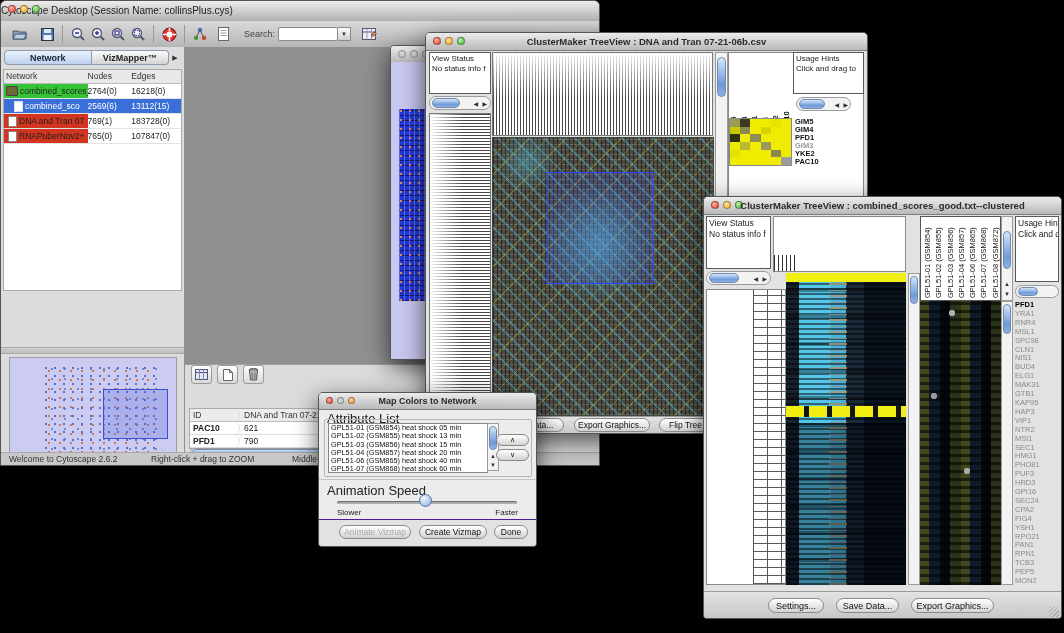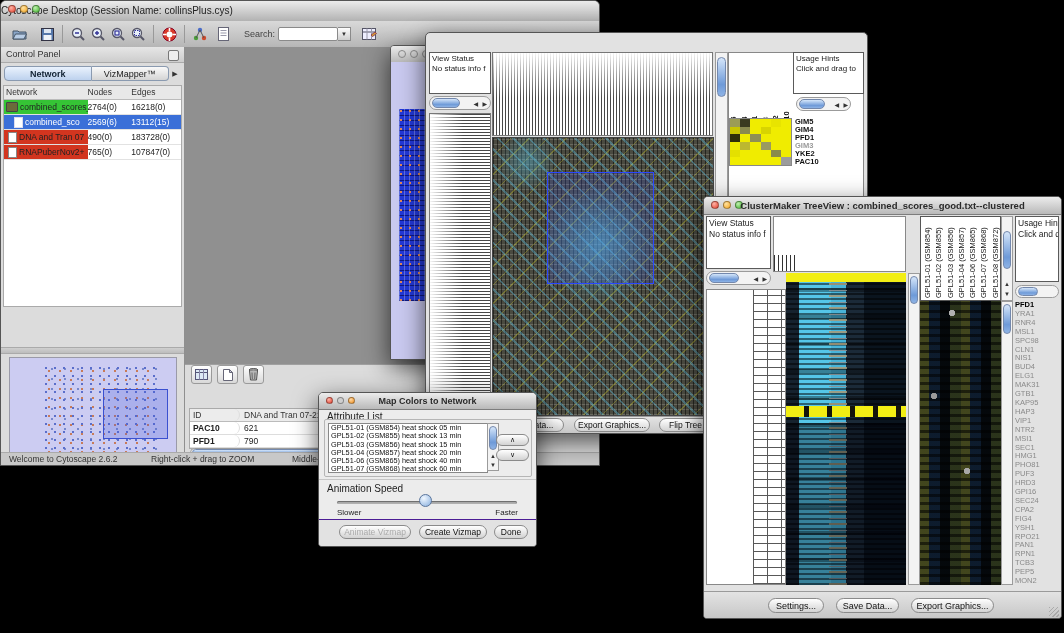--- a/index.html
+++ b/index.html
@@ -94,21 +94,21 @@
   #searchlbl{font-size:9px;color:#444;margin-left:10px;}
   #searchbox{width:58px;height:12px;background:#fff;border:1px solid #8a8a8a;border-radius:2px;margin-left:3px;}
   #searchdrop{width:12px;height:12px;background:linear-gradient(#fdfdfd,#cfcfcf);border:1px solid #8a8a8a;border-left:none;font-size:6px;line-height:12px;text-align:center;color:#333;}
   
   #cpanel{position:absolute;left:0;top:46px;width:184px;height:408px;background:#dcdcdc;border-right:1px solid #8f8f8f;box-sizing:border-box;}
   #cpanel .hdr{height:15px;background:linear-gradient(#e6e6e6,#cdcdcd);border-bottom:1px solid #aaa;font-size:9px;line-height:15px;padding-left:5px;color:#333;position:relative;}
   .float-ic{position:absolute;right:5px;top:3px;width:9px;height:9px;border:1px solid #777;border-radius:2px;background:#eee;}
   #cptabs{display:flex;align-items:center;height:19px;padding:1px 3px;gap:0;}
   .cptab{height:15px;line-height:15px;font-size:9px;font-weight:bold;text-align:center;border:1px solid #8a9ab0;box-sizing:border-box;}
   .cptab.sel{background:linear-gradient(#eaf2fd,#bdd2ee);width:88px;border-radius:4px 0 0 4px;color:#123;}
-  .cptab.plain{background:linear-gradient(#fafafa,#d4d4d4);width:78px;border-left:none;border-radius:0 4px 4px 0;color:#222;font-weight:normal;}
+  .cptab.plain{background:linear-gradient(#fafafa,#d4d4d4);width:78px;border-left:none;border-radius:0 4px 4px 0;color:#222;font-weight:bold;}
   .cptab-more{width:12px;font-size:7px;color:#333;text-align:center;}
   #nettable{margin:1px 2px;background:#fff;border:1px solid #aaa;font-size:8.5px;}
   #nettable .nrow{display:flex;height:14px;line-height:14px;border-bottom:1px solid #e2e2e2;}
   #nettable .hrow{background:#e8e8e8;border-bottom:1px solid #bbb;font-weight:normal;color:#333;height:13px;line-height:13px;}
   .c-name{width:84px;overflow:hidden;white-space:nowrap;padding-left:2px;box-sizing:border-box;display:flex;align-items:center;gap:2px;}
   .c-nodes{width:44px;overflow:hidden;white-space:nowrap;}
   .c-edges{width:50px;overflow:hidden;white-space:nowrap;}
   .nm-green{background:#35c435;}
   .nm-red{background:#d2351f;}
   .row-sel{background:#3a6fd8;color:#fff;}
@@ -153,21 +153,21 @@
   .cyan-blob2{position:absolute;left:4px;top:-6px;width:60px;height:60px;background:radial-gradient(ellipse,rgba(90,200,235,.4),rgba(90,200,235,0) 70%);}
   .bbar{position:absolute;left:0;right:0;background:linear-gradient(#e3e3e3,#c6c6c6);border-top:1px solid #9a9a9a;}
   .grip{position:absolute;right:2px;bottom:2px;width:10px;height:10px;background:
     repeating-linear-gradient(135deg,#aaa 0 1px,transparent 1px 3px);}
   
   #dlg{left:318px;top:392px;width:217px;height:153px;background:#ececec;z-index:60;border-radius:5px 5px 4px 4px;}
   #dlg .tbar{height:16px;}
   #dlg .ttl{line-height:16px;font-size:9px;}
   #dlg .lights{top:4px;}
   #dlg .lt{width:7px;height:7px;}
-  .grouplbl{position:absolute;font-size:10px;color:#222;}
+  .grouplbl{position:absolute;font-size:13px;color:#222;}
   #attr-group{position:absolute;left:5px;top:26px;width:206px;height:56px;border:1px solid #b5b5b5;border-radius:2px;}
   #attr-list{position:absolute;left:3px;top:3px;width:158px;height:48px;background:#fff;border:1px solid #888;overflow:hidden;}
   #attr-list .attr-row{font-size:7.3px;line-height:8.3px;padding-left:2px;white-space:nowrap;color:#111;}
   #attr-scroll{left:162px;top:3px;width:12px;height:48px;border-radius:0;}
   .updown{position:absolute;left:177px;width:33px;height:12px;line-height:10px;font-size:7px;border-radius:6px;}
   #anim-group{position:absolute;left:0px;right:0;top:86px;height:40px;border-top:1px solid #c6c6c6;}
   #slider-track{position:absolute;left:18px;top:21px;width:180px;height:3px;background:#b0b0b0;border-radius:2px;box-shadow:inset 0 1px 1px rgba(0,0,0,.4);}
   #slider-thumb{position:absolute;left:100px;top:14px;width:13px;height:13px;border-radius:50%;background:radial-gradient(circle at 35% 30%,#f0f7ff,#86aede);border:1px solid #5a759c;box-sizing:border-box;}
   .slbl{position:absolute;top:28px;font-size:8px;color:#222;}
   #dlg-btm{position:absolute;left:0;right:0;top:126px;bottom:0;background:#e2e2e2;border-top:1px solid #4c1d95;}
@@ -272,24 +272,20 @@
             <line x1="5" y1="0.5" x2="5" y2="11.5" stroke="#99a"></line>
             <line x1="9.5" y1="0.5" x2="9.5" y2="11.5" stroke="#99a"></line>
             <path d="M9 7 l4 -3 l1.5 1.5 l-4 3 z" fill="#e0a030" stroke="#845"></path>
           </svg>
       </span>
     </div>
 
     <div id="mdi"></div>
 
     <div id="cpanel">
-      <div class="hdr">
-        <span>Control Panel</span>
-        <span class="float-ic"></span>
-      </div>
       <div id="cptabs">
         <span class="cptab sel">
           <span>Network</span>
         </span>
         <span class="cptab plain">
           <span>VizMapper™</span>
         </span>
         <span class="cptab-more">▶</span>
       </div>
       <div id="nettable">
@@ -312,21 +308,21 @@
               <span>combined_sco</span>
             </span>
           <span class="c-nodes">2569(6)</span>
           <span class="c-edges">13112(15)</span>
         </div>
         <div class="nrow">
           <span class="c-name nm-red">
               <span class="mini-doc" style="margin-left:2px"></span>
               <span>DNA and Tran 07</span>
             </span>
-          <span class="c-nodes">490(0)</span>
+          <span class="c-nodes">769(1)</span>
           <span class="c-edges">183728(0)</span>
         </div>
         <div class="nrow">
           <span class="c-name nm-red">
               <span class="mini-doc" style="margin-left:2px"></span>
               <span>RNAPuberNov2+</span>
             </span>
           <span class="c-nodes">765(0)</span>
           <span class="c-edges">107847(0)</span>
         </div>
@@ -399,20 +395,28 @@
         <div class="lt hollow"></div>
       </div>
     </div>
     <div class="abs" style="left:0;right:0;top:16px;bottom:0;background:#c9c9ef;">
       <div class="abs grid-tex" style="left:8px;top:47px;width:90px;height:192px;"></div>
     </div>
   </div>
 
 
   <div class="win" style="left:425px;top:32px;width:441px;height:400px;z-index:30;">
+    <div class="tbar">
+      <div class="lights">
+        <div class="lt r"></div>
+        <div class="lt y"></div>
+        <div class="lt g"></div>
+      </div>
+      <div class="ttl">ClusterMaker TreeView : DNA and Tran 07-21-06b.csv</div>
+    </div>
 
     <div class="abs panelbox" style="left:3px;top:19px;width:62px;height:42px;">
       <div>View Status</div>
       <div>No status info f</div>
     </div>
     <div class="scrollh" style="left:3px;top:63px;width:62px;height:14px;">
       <div class="pill" style="left:2px;top:1px;width:28px;height:10px;"></div>
       <span class="arr l" style="right:12px;top:3px;"></span>
       <span class="arr r" style="right:3px;top:3px;"></span>
     </div>

